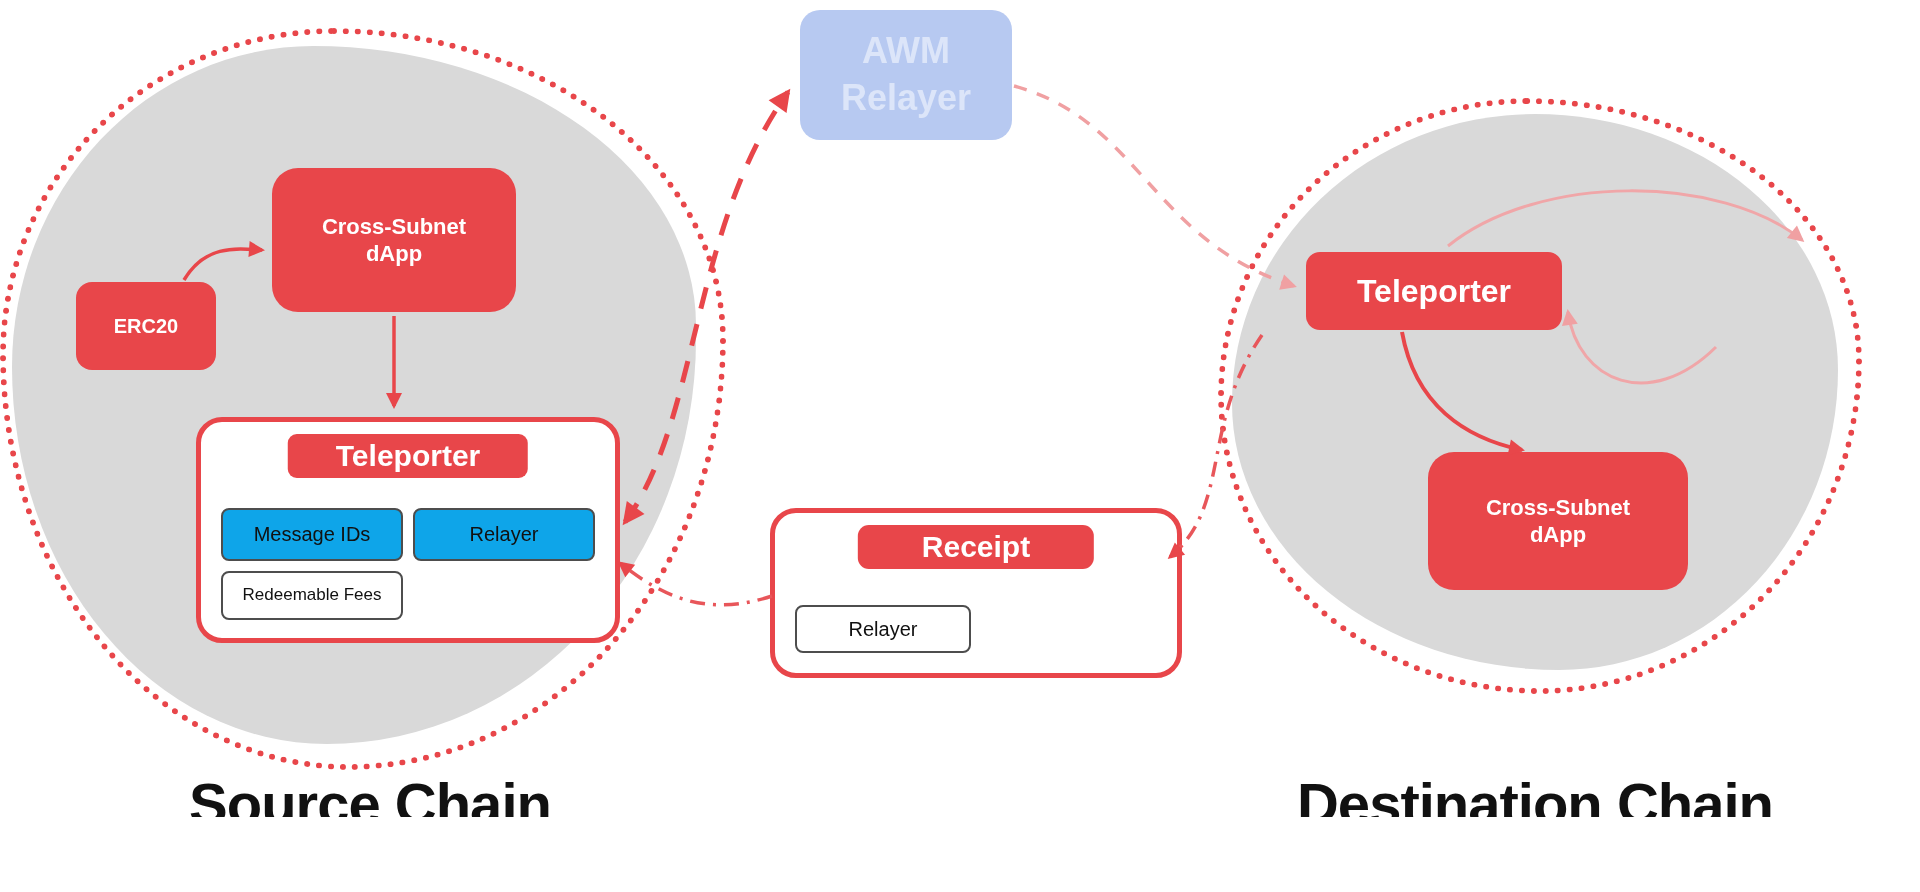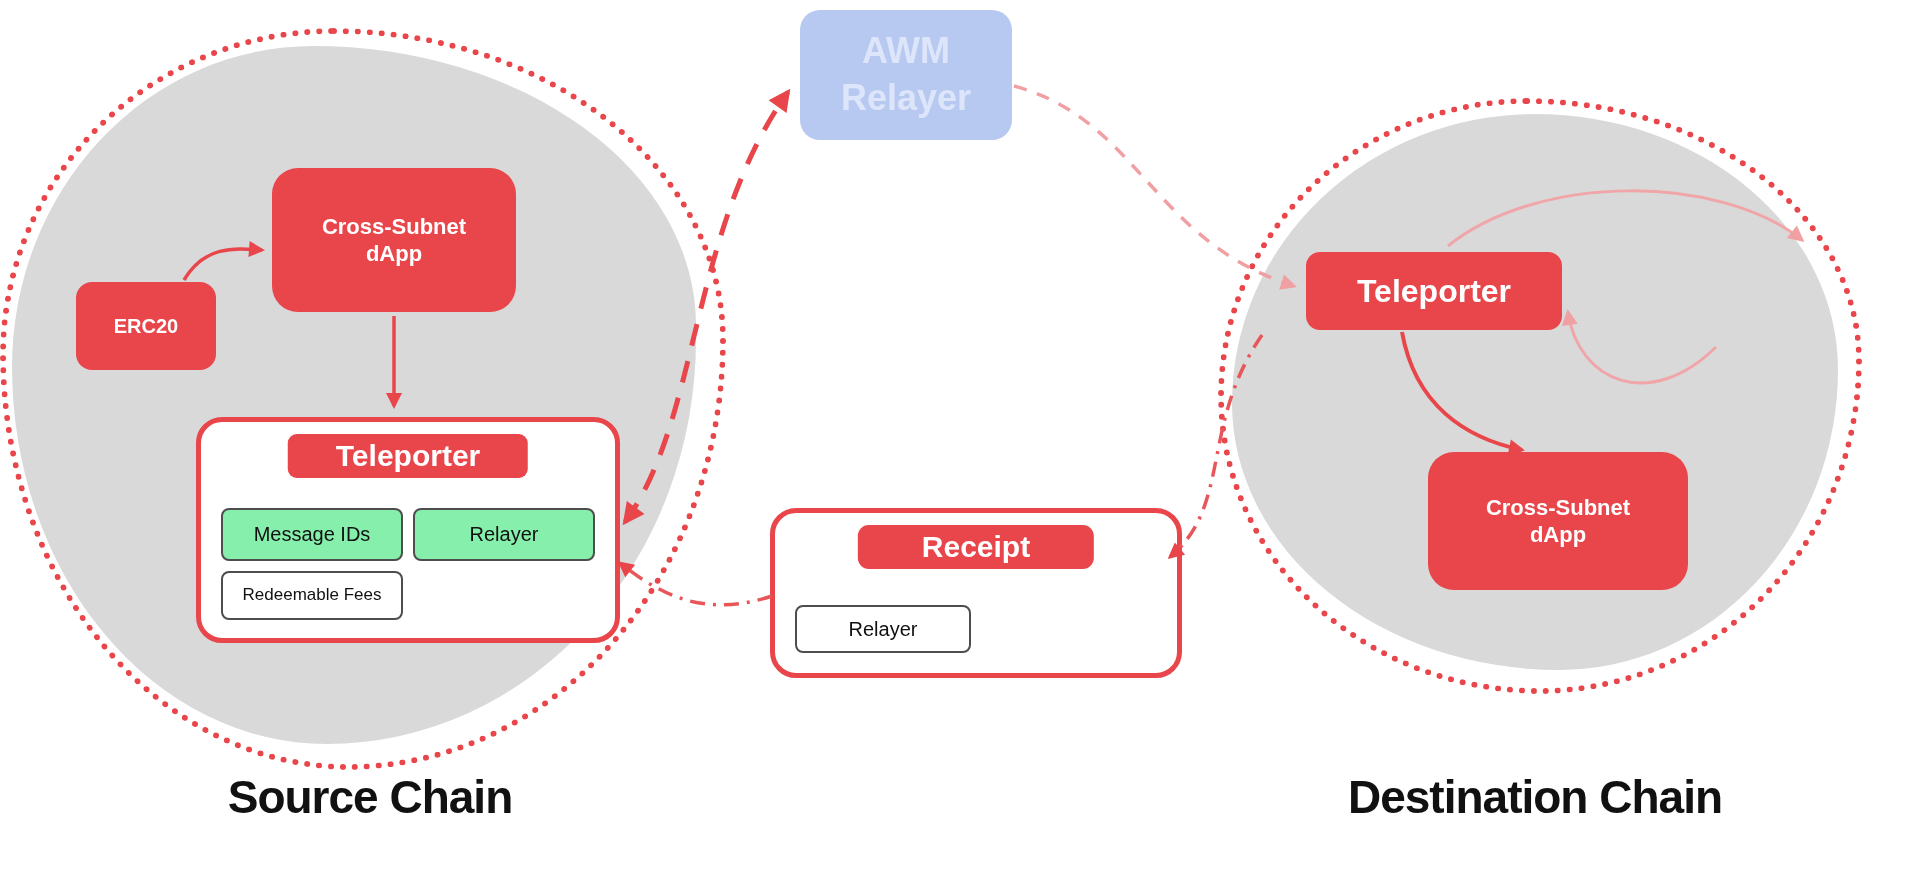--- a/index.html
+++ b/index.html
@@ -49,25 +49,25 @@
   .cells{
     position:absolute;left:20px;right:20px;top:86px;bottom:18px;
     display:grid;grid-template-columns:1fr 1fr;gap:10px;
   }
   .panel-receipt .cells{top:92px;bottom:20px;}
   .cell{
     border:2px solid #4D4D4D;border-radius:8px;background:#ffffff;color:#111;
     display:flex;align-items:center;justify-content:center;text-align:center;
     font-size:20px;line-height:1.05;
   }
-  .cell.gray{background:#86efac;}
+  .cell.gray{background:#0ea5e9;}
   .cell.small{font-size:17px;}
 
   .chain-label{
-    position:absolute;color:#111111;font-weight:700;font-size:46px;text-align:center;
+    position:absolute;color:#111111;font-weight:700;font-size:58px;text-align:center;
     letter-spacing:-1px;z-index:10;
   }
   .chain-label.src{left:120px;top:770px;width:500px;}
   .chain-label.dst{left:1230px;top:770px;width:610px;}
 
   .arrows{position:absolute;left:0;top:0;width:1920px;height:892px;z-index:30;pointer-events:none;}
 
   .hscrollbar{
     position:absolute;left:698px;top:884px;width:560px;height:8px;border-radius:4px;
     background:#D4D4D4;z-index:40;

